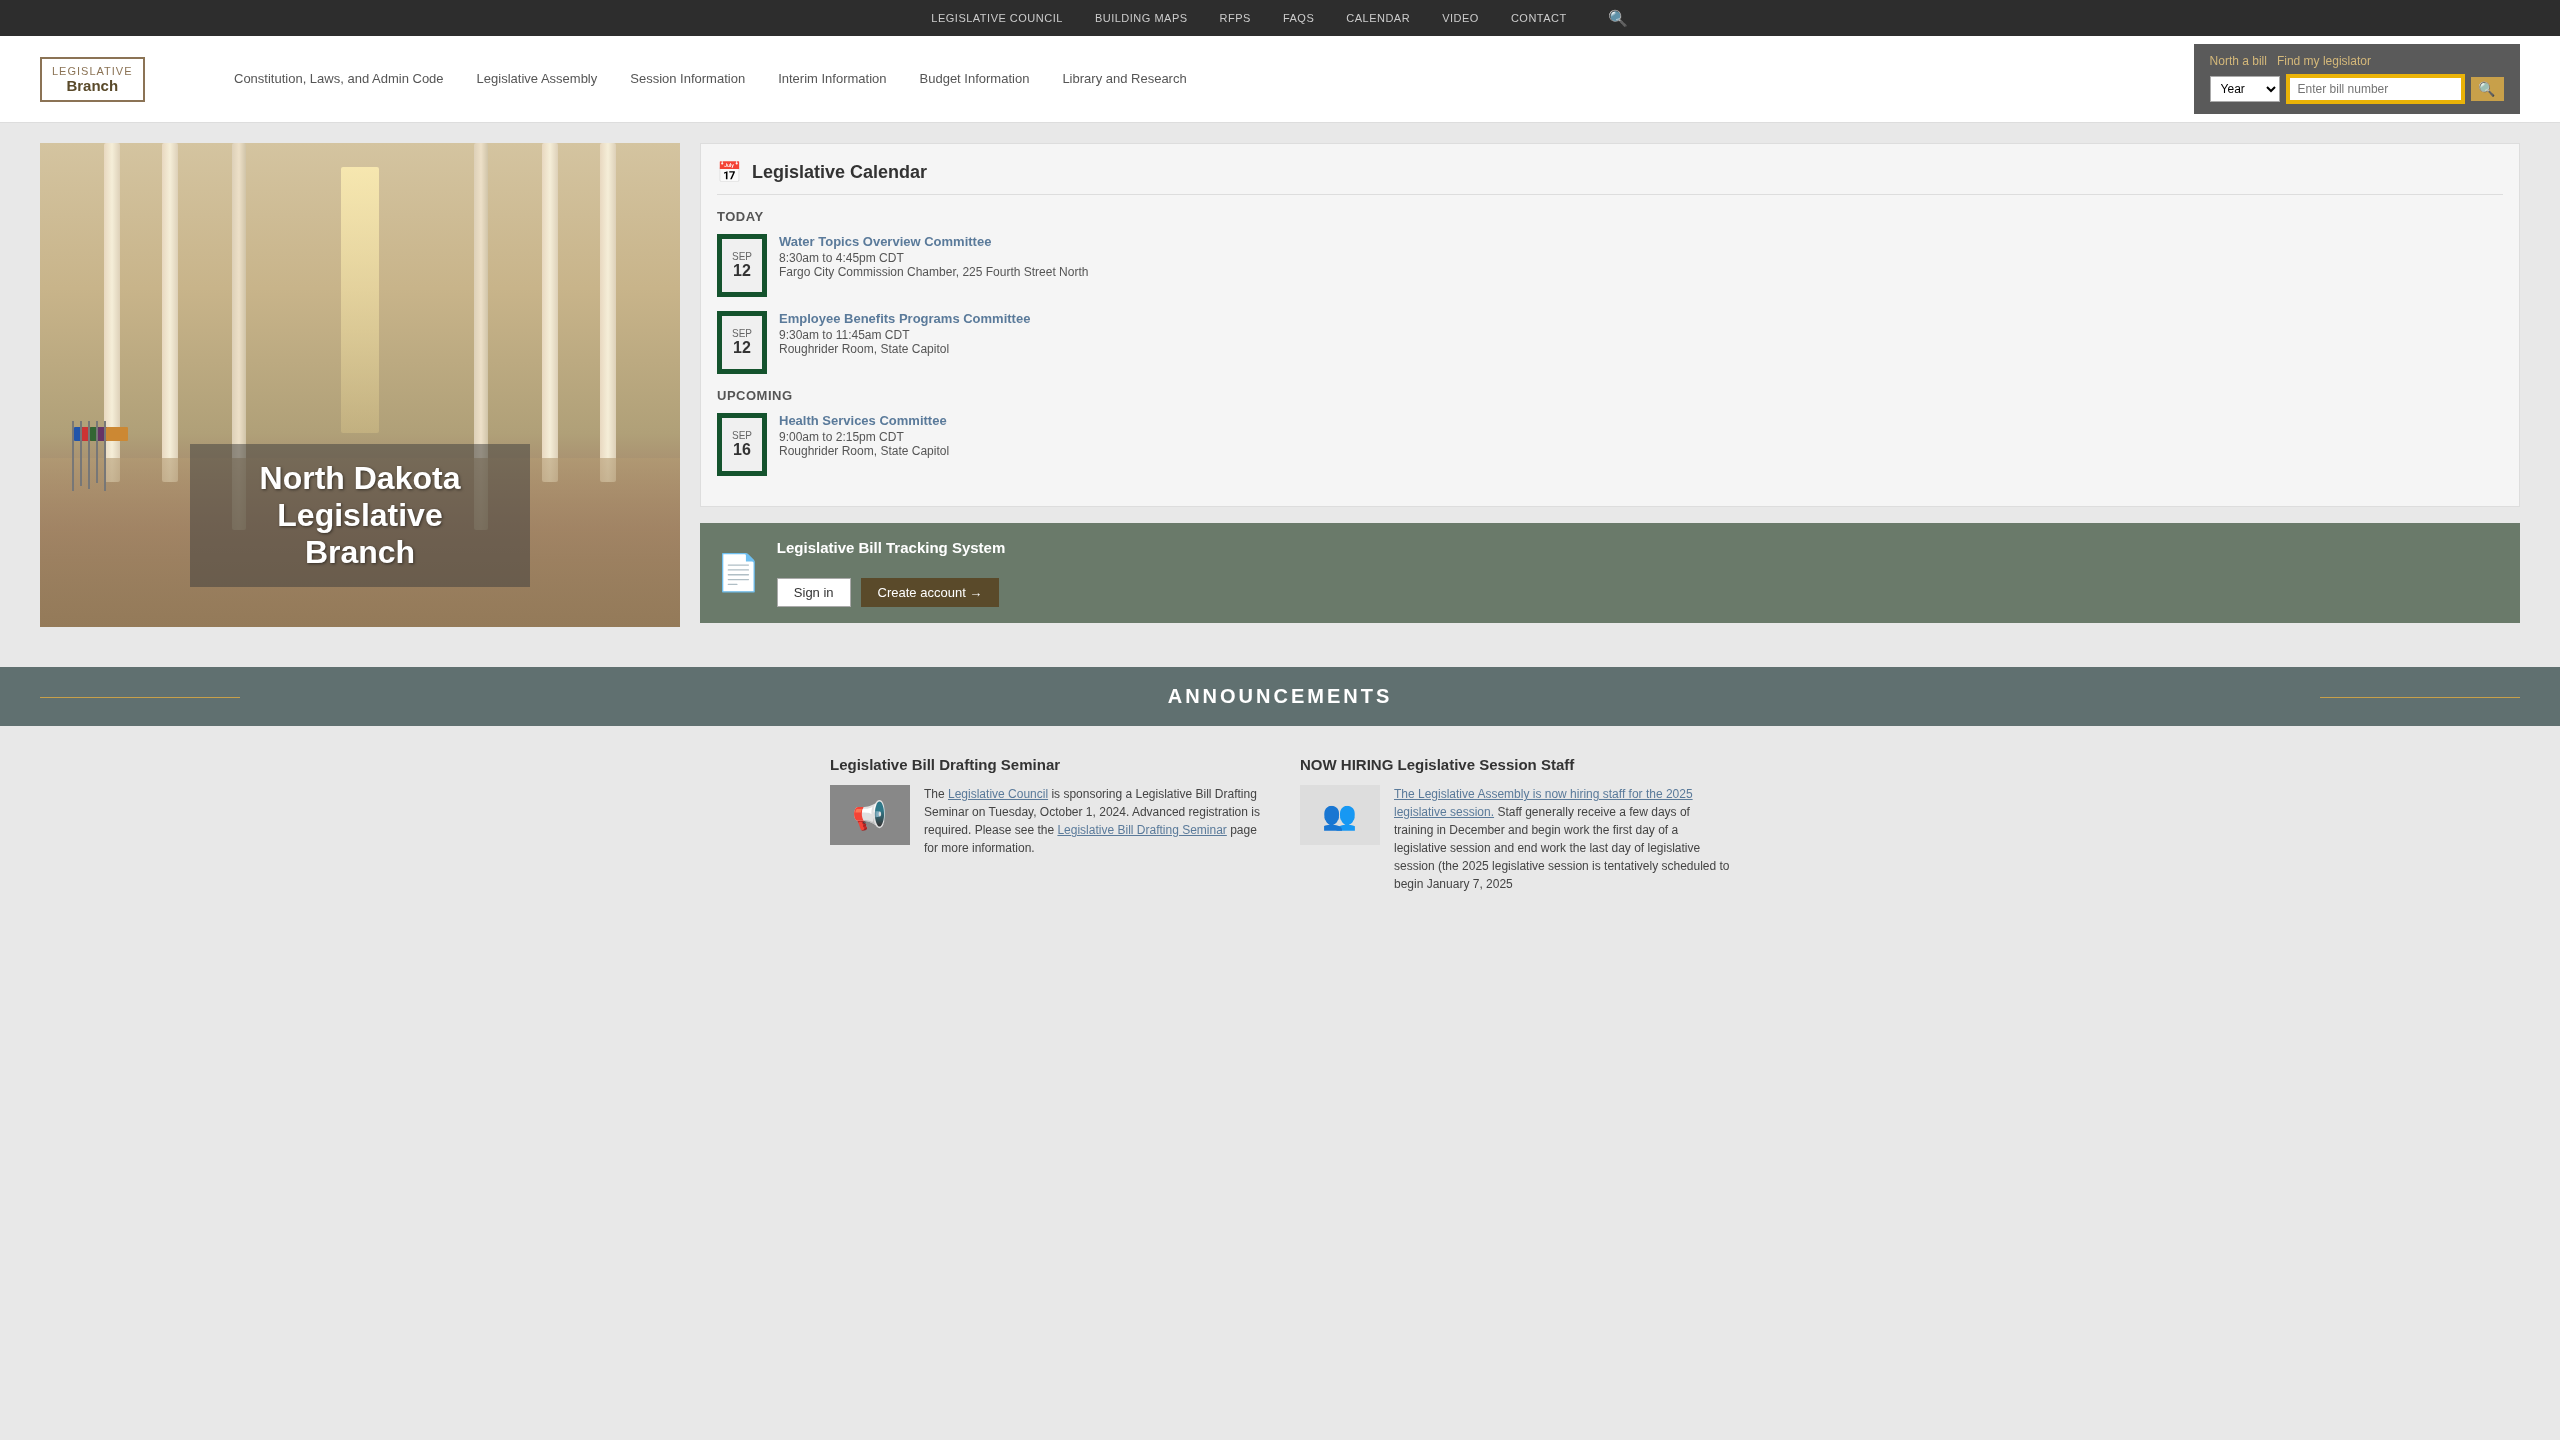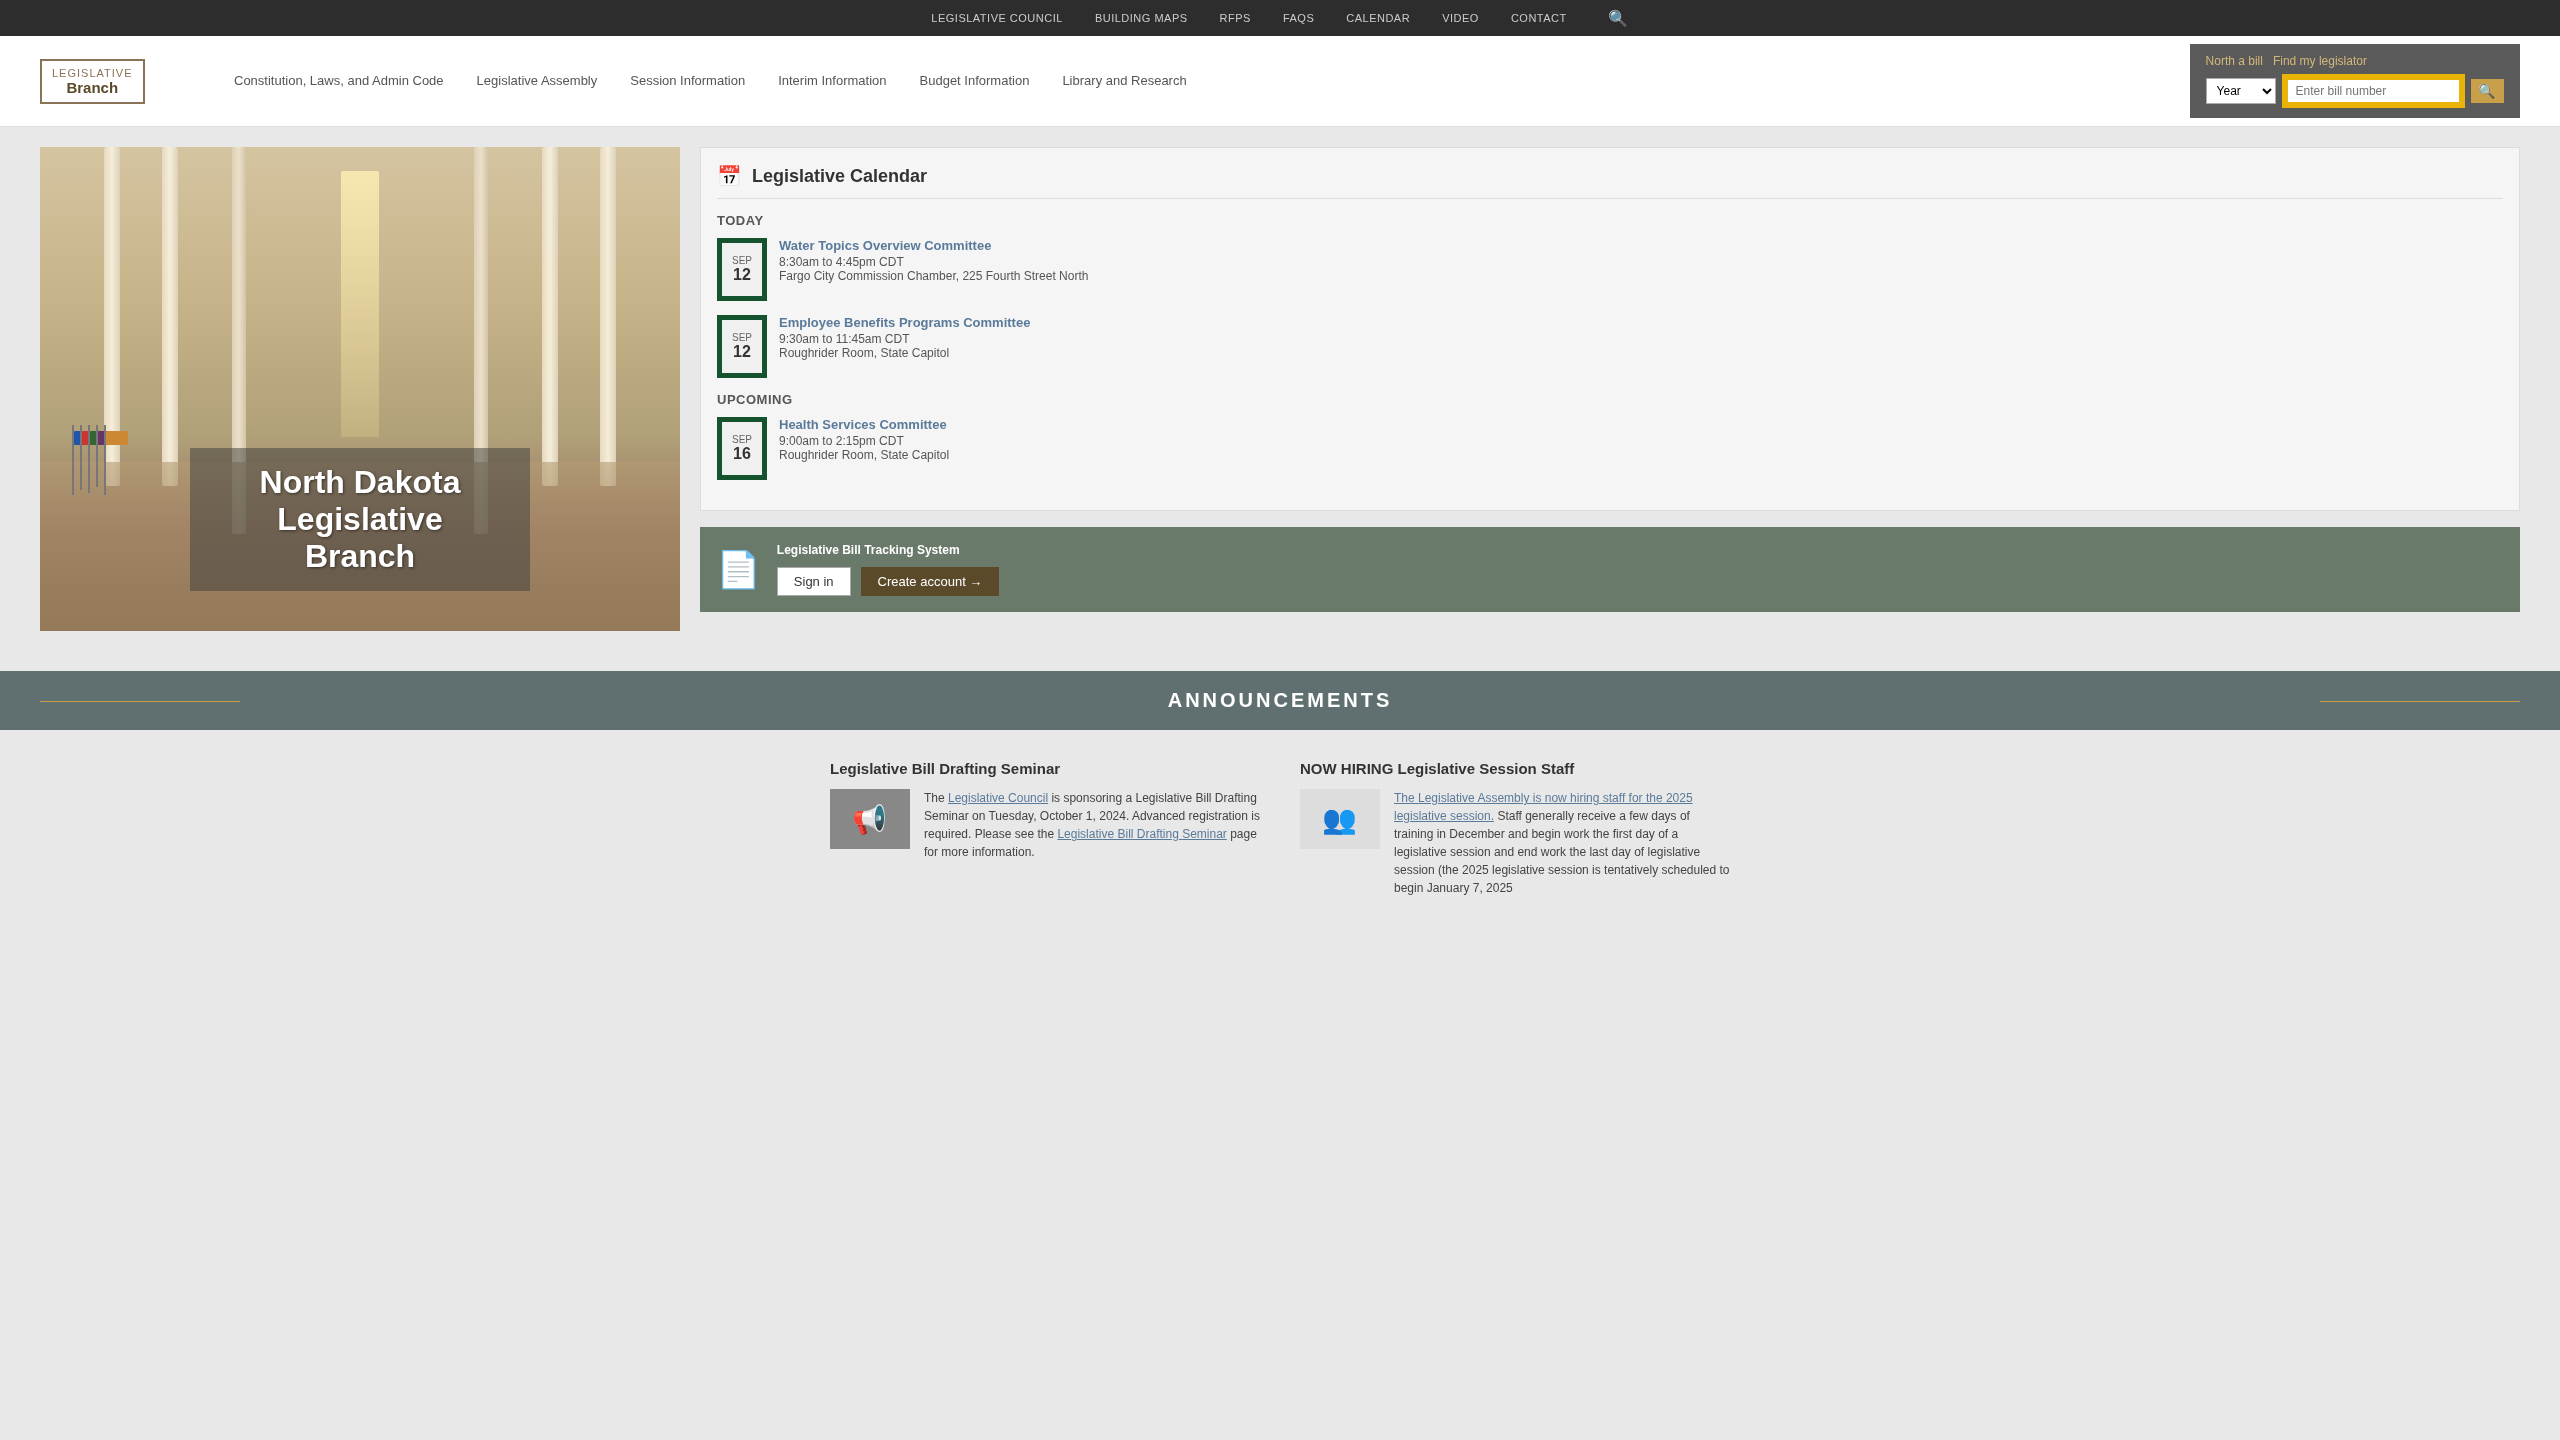--- a/index.html
+++ b/index.html
@@ -96,21 +96,21 @@
       padding: 4px 6px;
       font-size: 12px;
       border: 1px solid #aaa;
       background: #fff;
       cursor: pointer;
       width: 70px;
     }
     .bill-input {
       padding: 4px 8px;
       font-size: 12px;
-      border: 6px solid #eab308;
+      border: 4px solid #eab308;
       background: #fff;
       flex: 1;
       color: #15803d;
     }
     .bill-search-btn {
       background: #c8a04a;
       border: none;
       padding: 4px 8px;
       cursor: pointer;
       color: #fff;
@@ -238,24 +238,24 @@
       align-items: center;
       padding: 16px;
       gap: 16px;
     }
     .bill-doc-icon {
       font-size: 36px;
       color: #c8d8c8;
     }
     .bill-tracking-info { flex: 1; }
     .bill-tracking-title {
-      font-size: 12px;
+      font-size: 15px;
       font-weight: bold;
       color: #fff;
-      margin-bottom: 10px;
+      margin-bottom: 22px;
     }
     .bill-tracking-buttons {
       display: flex;
       gap: 10px;
     }
     .btn-signin {
       background: #fff;
       border: 1px solid #aaa;
       padding: 6px 16px;
       font-size: 13px;

